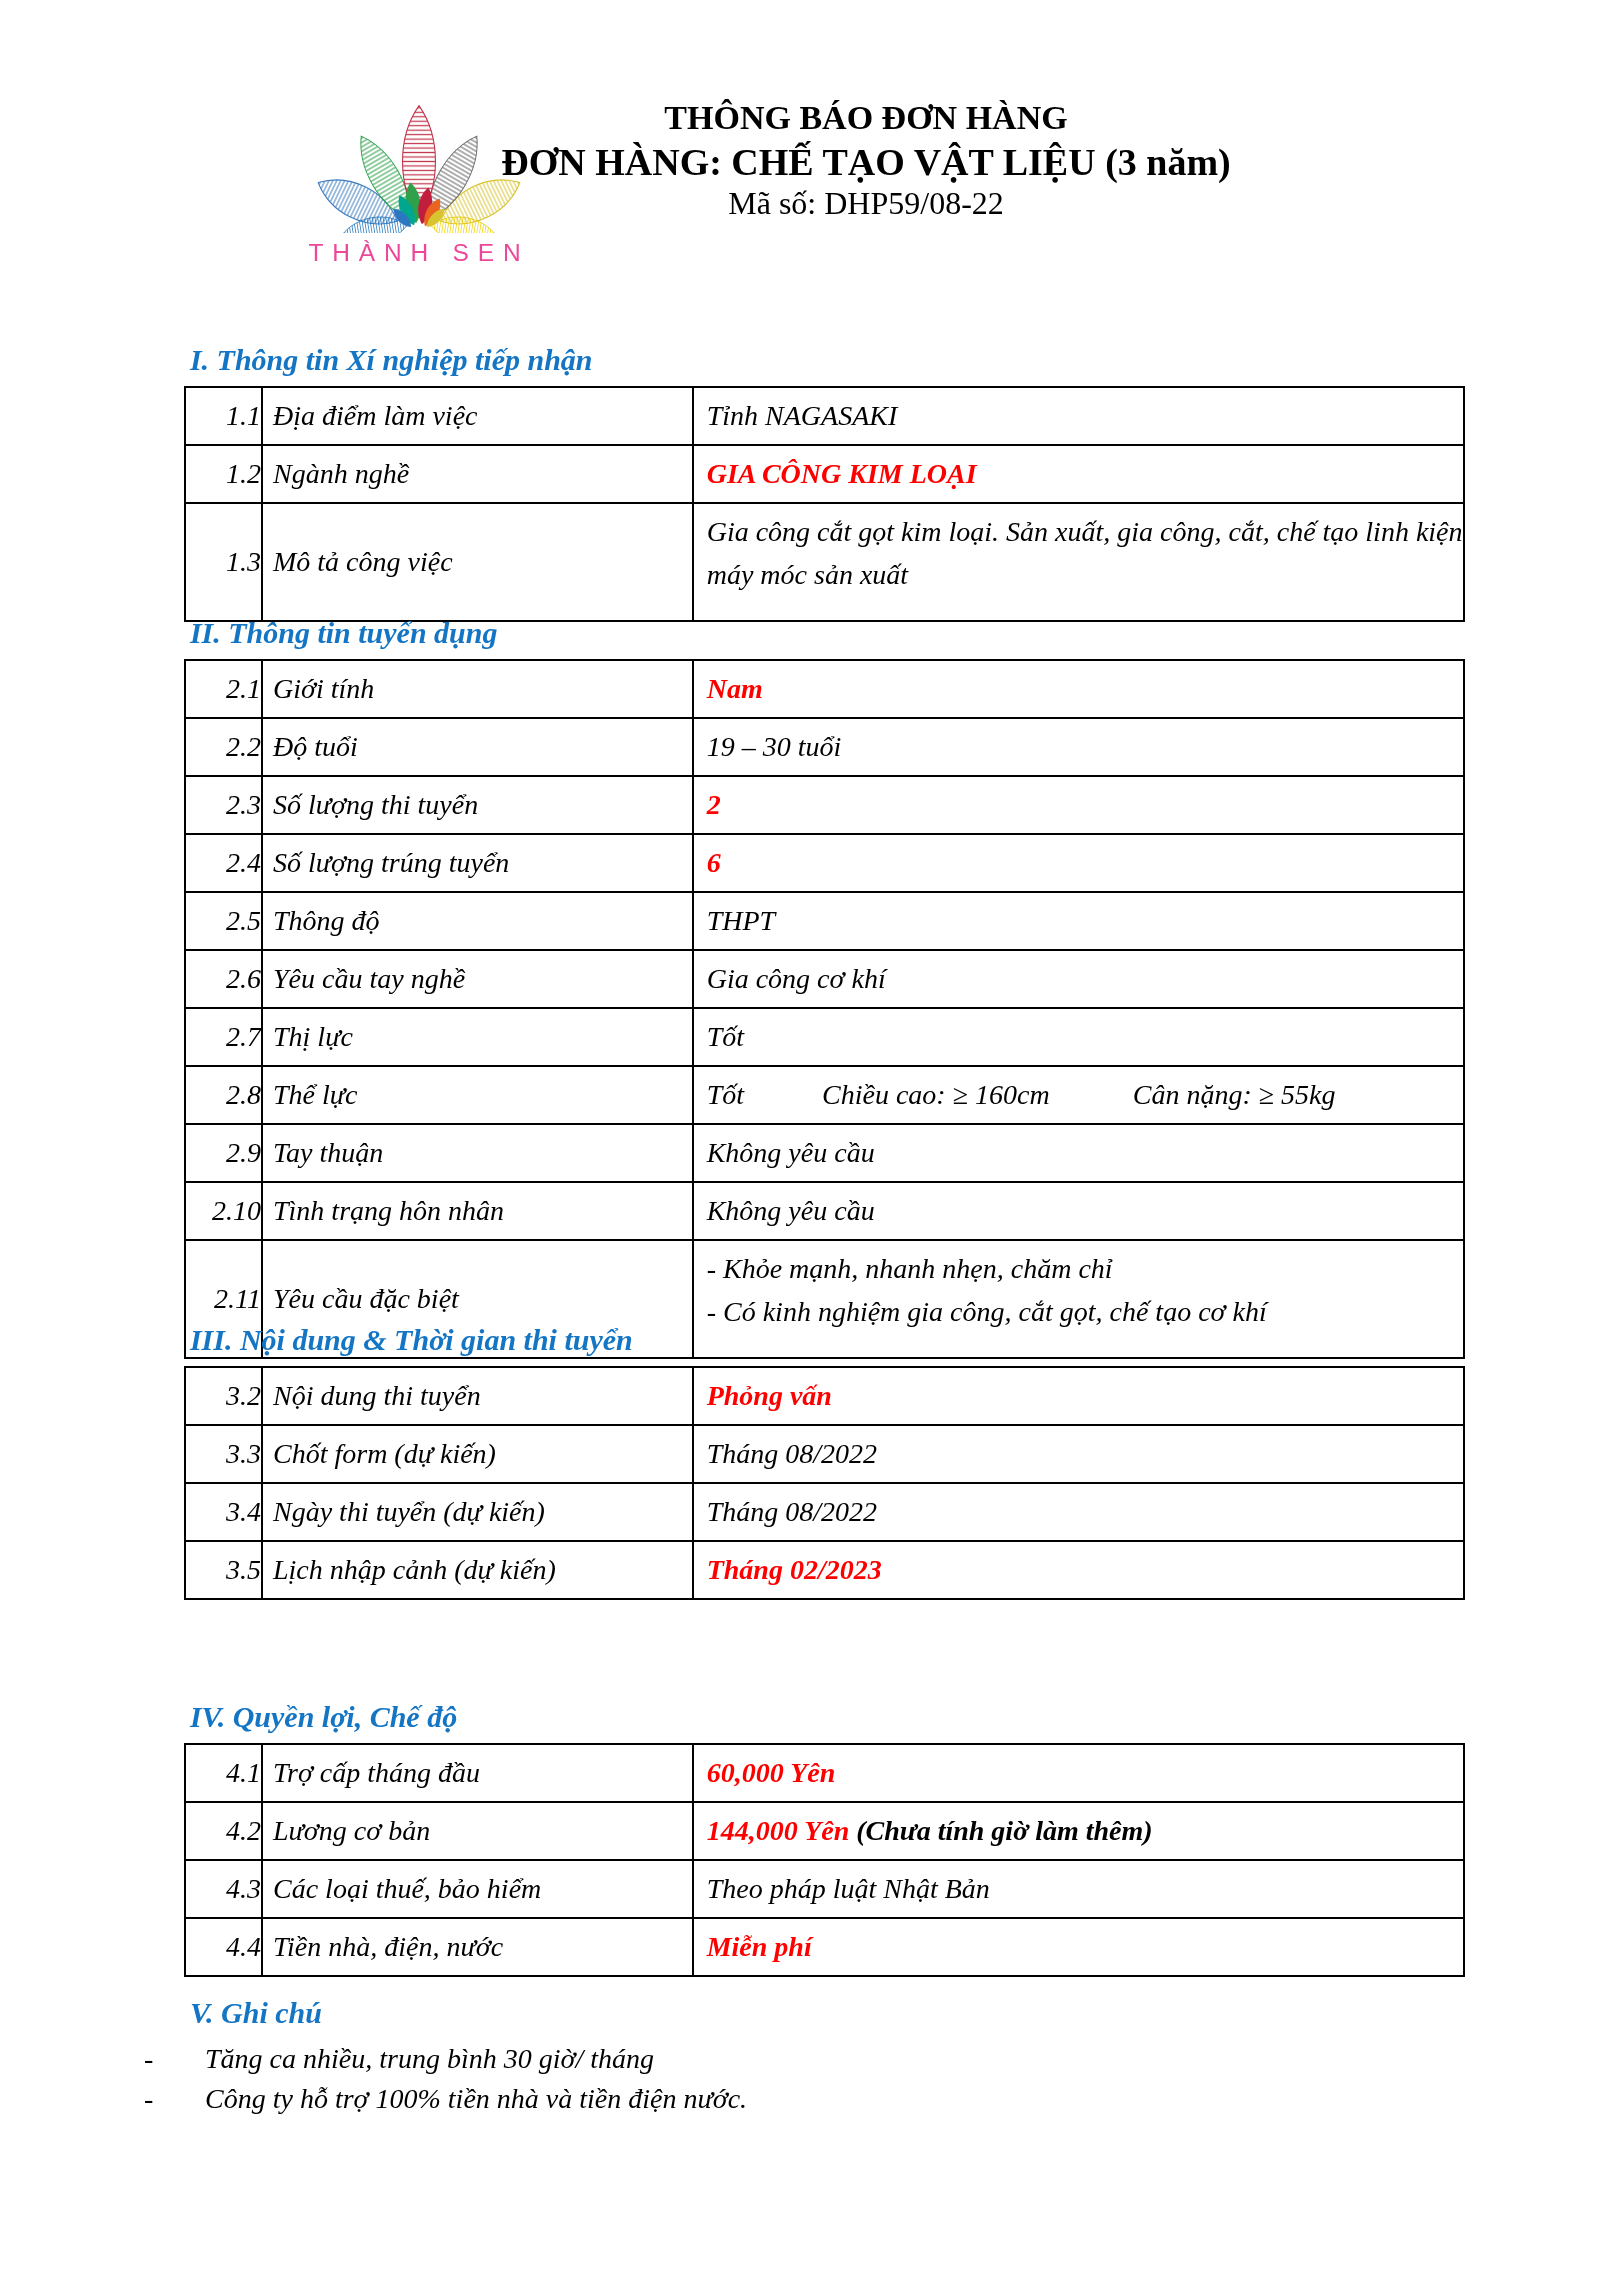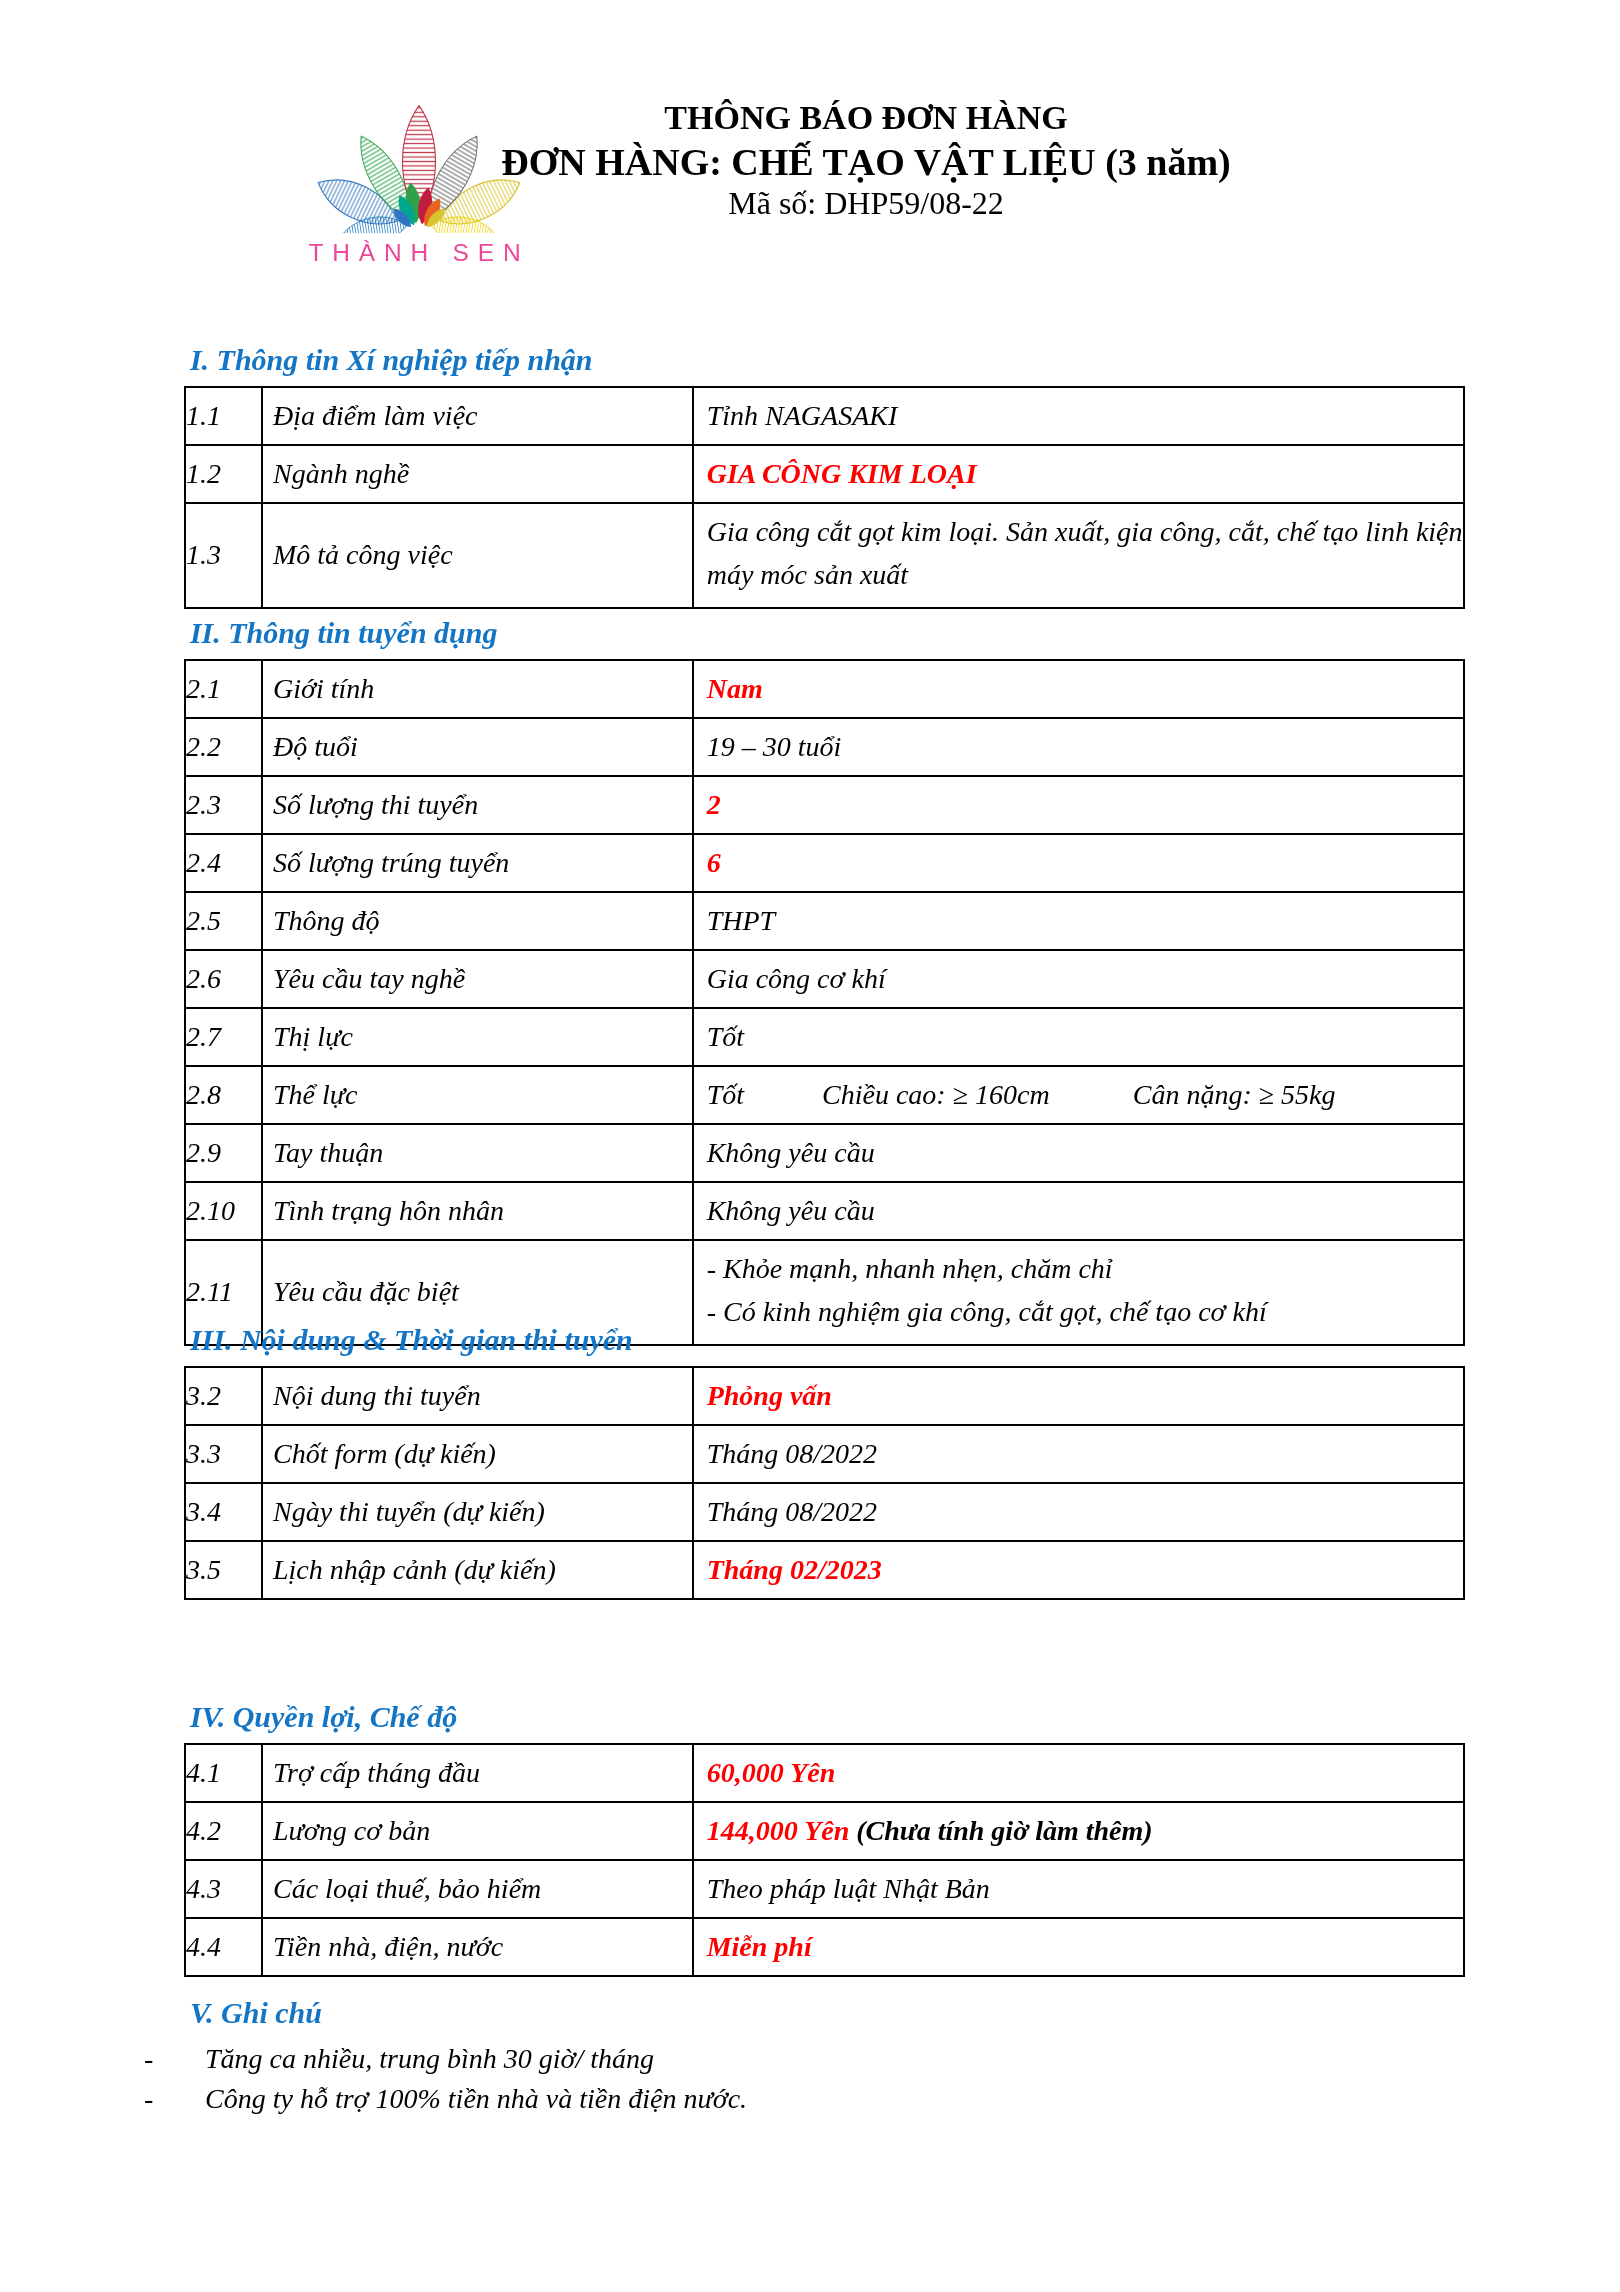--- a/index.html
+++ b/index.html
@@ -16,27 +16,27 @@
   #logo{position:absolute;left:272px;top:86px;width:294px;text-align:center;}
   #logo-text{margin-top:2px;font-family:"Liberation Sans","DejaVu Sans",sans-serif;
              font-weight:normal;font-size:24.5px;letter-spacing:8.8px;color:#ec4899;}
 
   
   .section{position:absolute;left:184px;width:1250px;font-style:italic;}
   .section h2{margin:0 0 9.8px 5.9px;font-size:30px;font-weight:bold;color:#1375C4;line-height:33px;}
   table{border-collapse:collapse;width:1250px;table-layout:fixed;border:2.9px solid #000;}
   td{border:2px solid #000;border-top-width:2.9px;border-bottom-width:2.9px;
      font-size:28px;vertical-align:middle;padding:0;}
-  td.c-num{width:75px;text-align:left;}
+  td.c-num{width:75px;text-align:right;}
   td.c-label{width:419px;padding-left:10px;}
   td.c-value{width:756px;padding-left:12.7px;}
   td .line{line-height:43px;}
   tr.single td{height:56px;}
   tr.tall td{height:92px;}
-  tr.tall td.c-value{padding-top:2.9px;padding-bottom:8px;}
+  tr.tall td.c-value{padding-top:2.9px;padding-bottom:21px;}
   span.red{color:#FE0000;font-weight:bold;}
   span.b{font-weight:bold;}
 
   
   .notes{position:relative;left:-42px;width:1304px;}
   .note-line{font-size:28px;line-height:40px;display:flex;}
   .note-dash{display:inline-block;width:61px;padding-left:2px;}
 </style>
 </head>
 <body>

